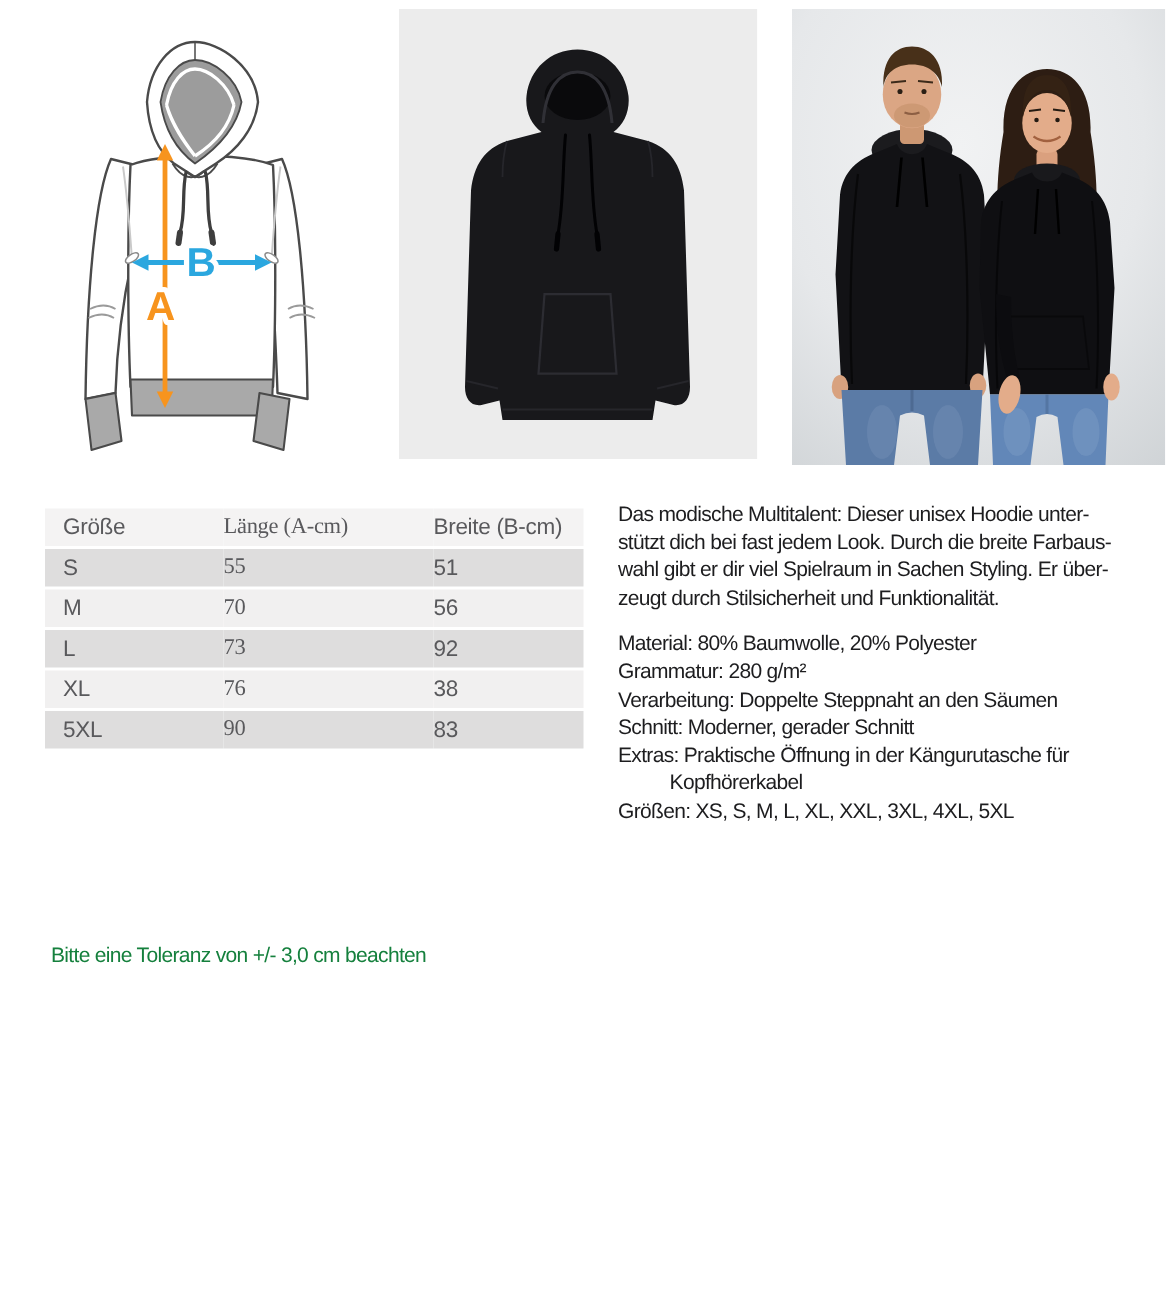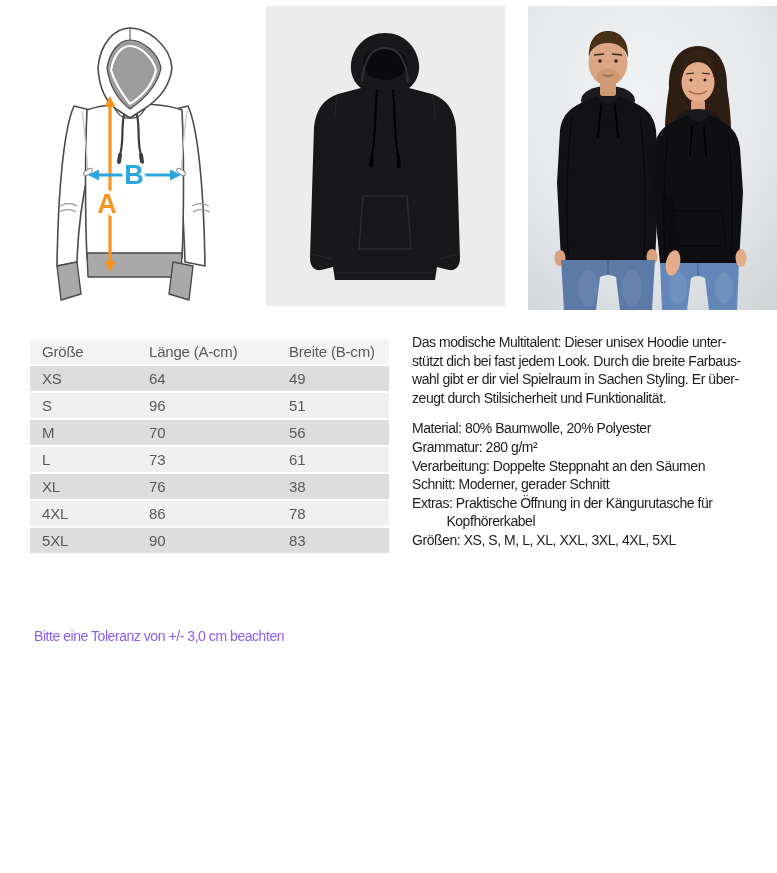--- a/index.html
+++ b/index.html
@@ -16,37 +16,37 @@
     border-collapse:separate;border-spacing:0 2px;
     font-size:15px;letter-spacing:-0.2px;color:#59595c;
     table-layout:fixed;
   }
   .size-table th,.size-table td{
     height:25px;padding:0;text-align:left;vertical-align:middle;
     font-weight:400;
     margin-top:39px;
   }
   .size-table th:nth-child(1),.size-table td:nth-child(1){width:107px;padding-left:12px;}
-  .size-table th:nth-child(2),.size-table td:nth-child(2){width:140px;}
+  .size-table th:nth-child(2),.size-table td:nth-child(2){width:140px;font-family:Liberation Serif, serif;}
   .size-table th:nth-child(3),.size-table td:nth-child(3){width:100px;}
   .size-table thead tr{background:#f4f3f3;}
   .size-table tbody tr:nth-child(odd){background:#dedddd;}
   .size-table tbody tr:nth-child(even){background:#f1f0f0;}
 
   
   .description{
     position:absolute;left:412px;top:333px;width:370px;
     color:#1d1d1f;font-size:14px;letter-spacing:-0.45px;
   }
   .description .text-line{height:18.6px;line-height:18.6px;white-space:pre;}
   .spec-gap{height:12px;}
 
   .note{
     position:absolute;left:34px;top:626px;
-    color:#8b5cf6;font-size:14px;letter-spacing:-0.45px;line-height:20px;white-space:pre;
+    color:#15803d;font-size:14px;letter-spacing:-0.45px;line-height:20px;white-space:pre;
   }
 
   .m-label{
     font-family:"Liberation Sans",sans-serif;font-weight:bold;font-size:27px;
     text-anchor:middle;paint-order:stroke;stroke:#ffffff;stroke-width:7px;stroke-linejoin:round;
   }
 </style>
 </head>
 <body>
 
@@ -215,48 +215,38 @@
   <table class="size-table">
     <thead>
       <tr>
         <th>Größe</th>
         <th>Länge (A-cm)</th>
         <th>Breite (B-cm)</th>
       </tr>
     </thead>
     <tbody>
         <tr>
-          <td>XS</td>
-          <td>64</td>
-          <td>49</td>
-        </tr>
-        <tr>
           <td>S</td>
-          <td>96</td>
+          <td>55</td>
           <td>51</td>
         </tr>
         <tr>
           <td>M</td>
           <td>70</td>
           <td>56</td>
         </tr>
         <tr>
           <td>L</td>
           <td>73</td>
-          <td>61</td>
+          <td>92</td>
         </tr>
         <tr>
           <td>XL</td>
           <td>76</td>
           <td>38</td>
-        </tr>
-        <tr>
-          <td>4XL</td>
-          <td>86</td>
-          <td>78</td>
         </tr>
         <tr>
           <td>5XL</td>
           <td>90</td>
           <td>83</td>
         </tr>
       </tbody>
   </table>
 
   <div class="description">

